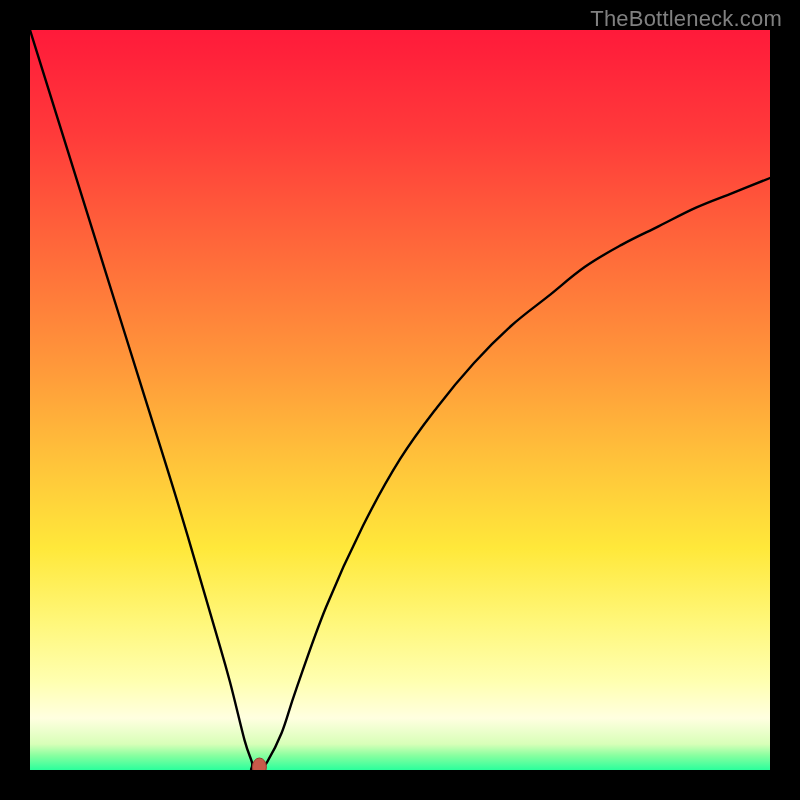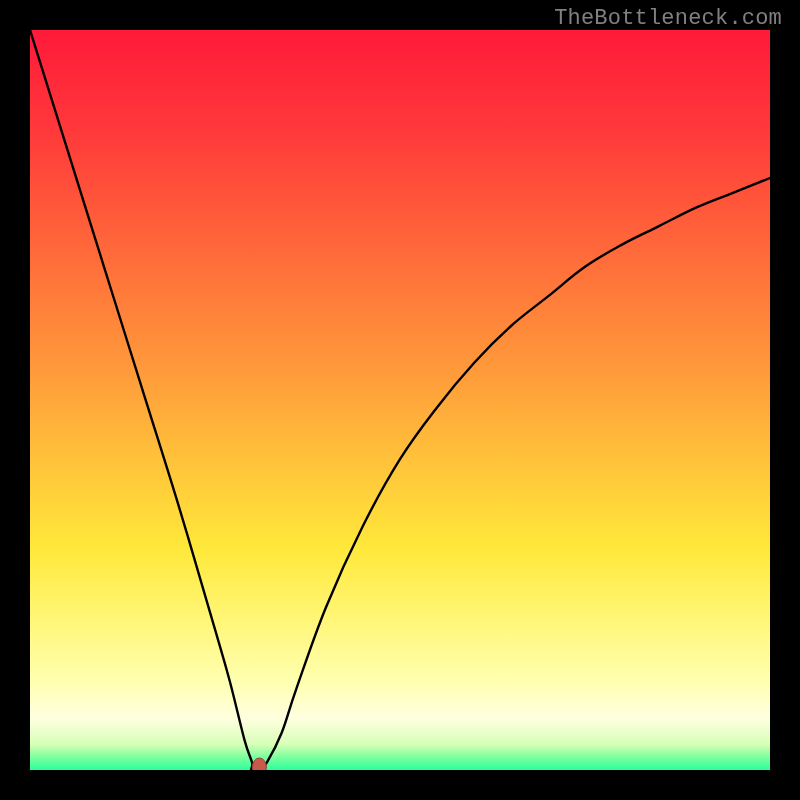--- a/index.html
+++ b/index.html
@@ -39,21 +39,20 @@
     height: 740px;
   }
   #watermark {
     position: absolute;
     top: 6px;
     right: 18px;
     color: #808080;
     font-size: 22px;
     font-weight: 500;
     letter-spacing: 0.2px;
-    font-family: Liberation Mono, monospace;
   }
 </style>
 </head>
 <body>
 
 <div id="stage">
 
   <div id="watermark">TheBottleneck.com</div>
 
   <div id="plot-area">

